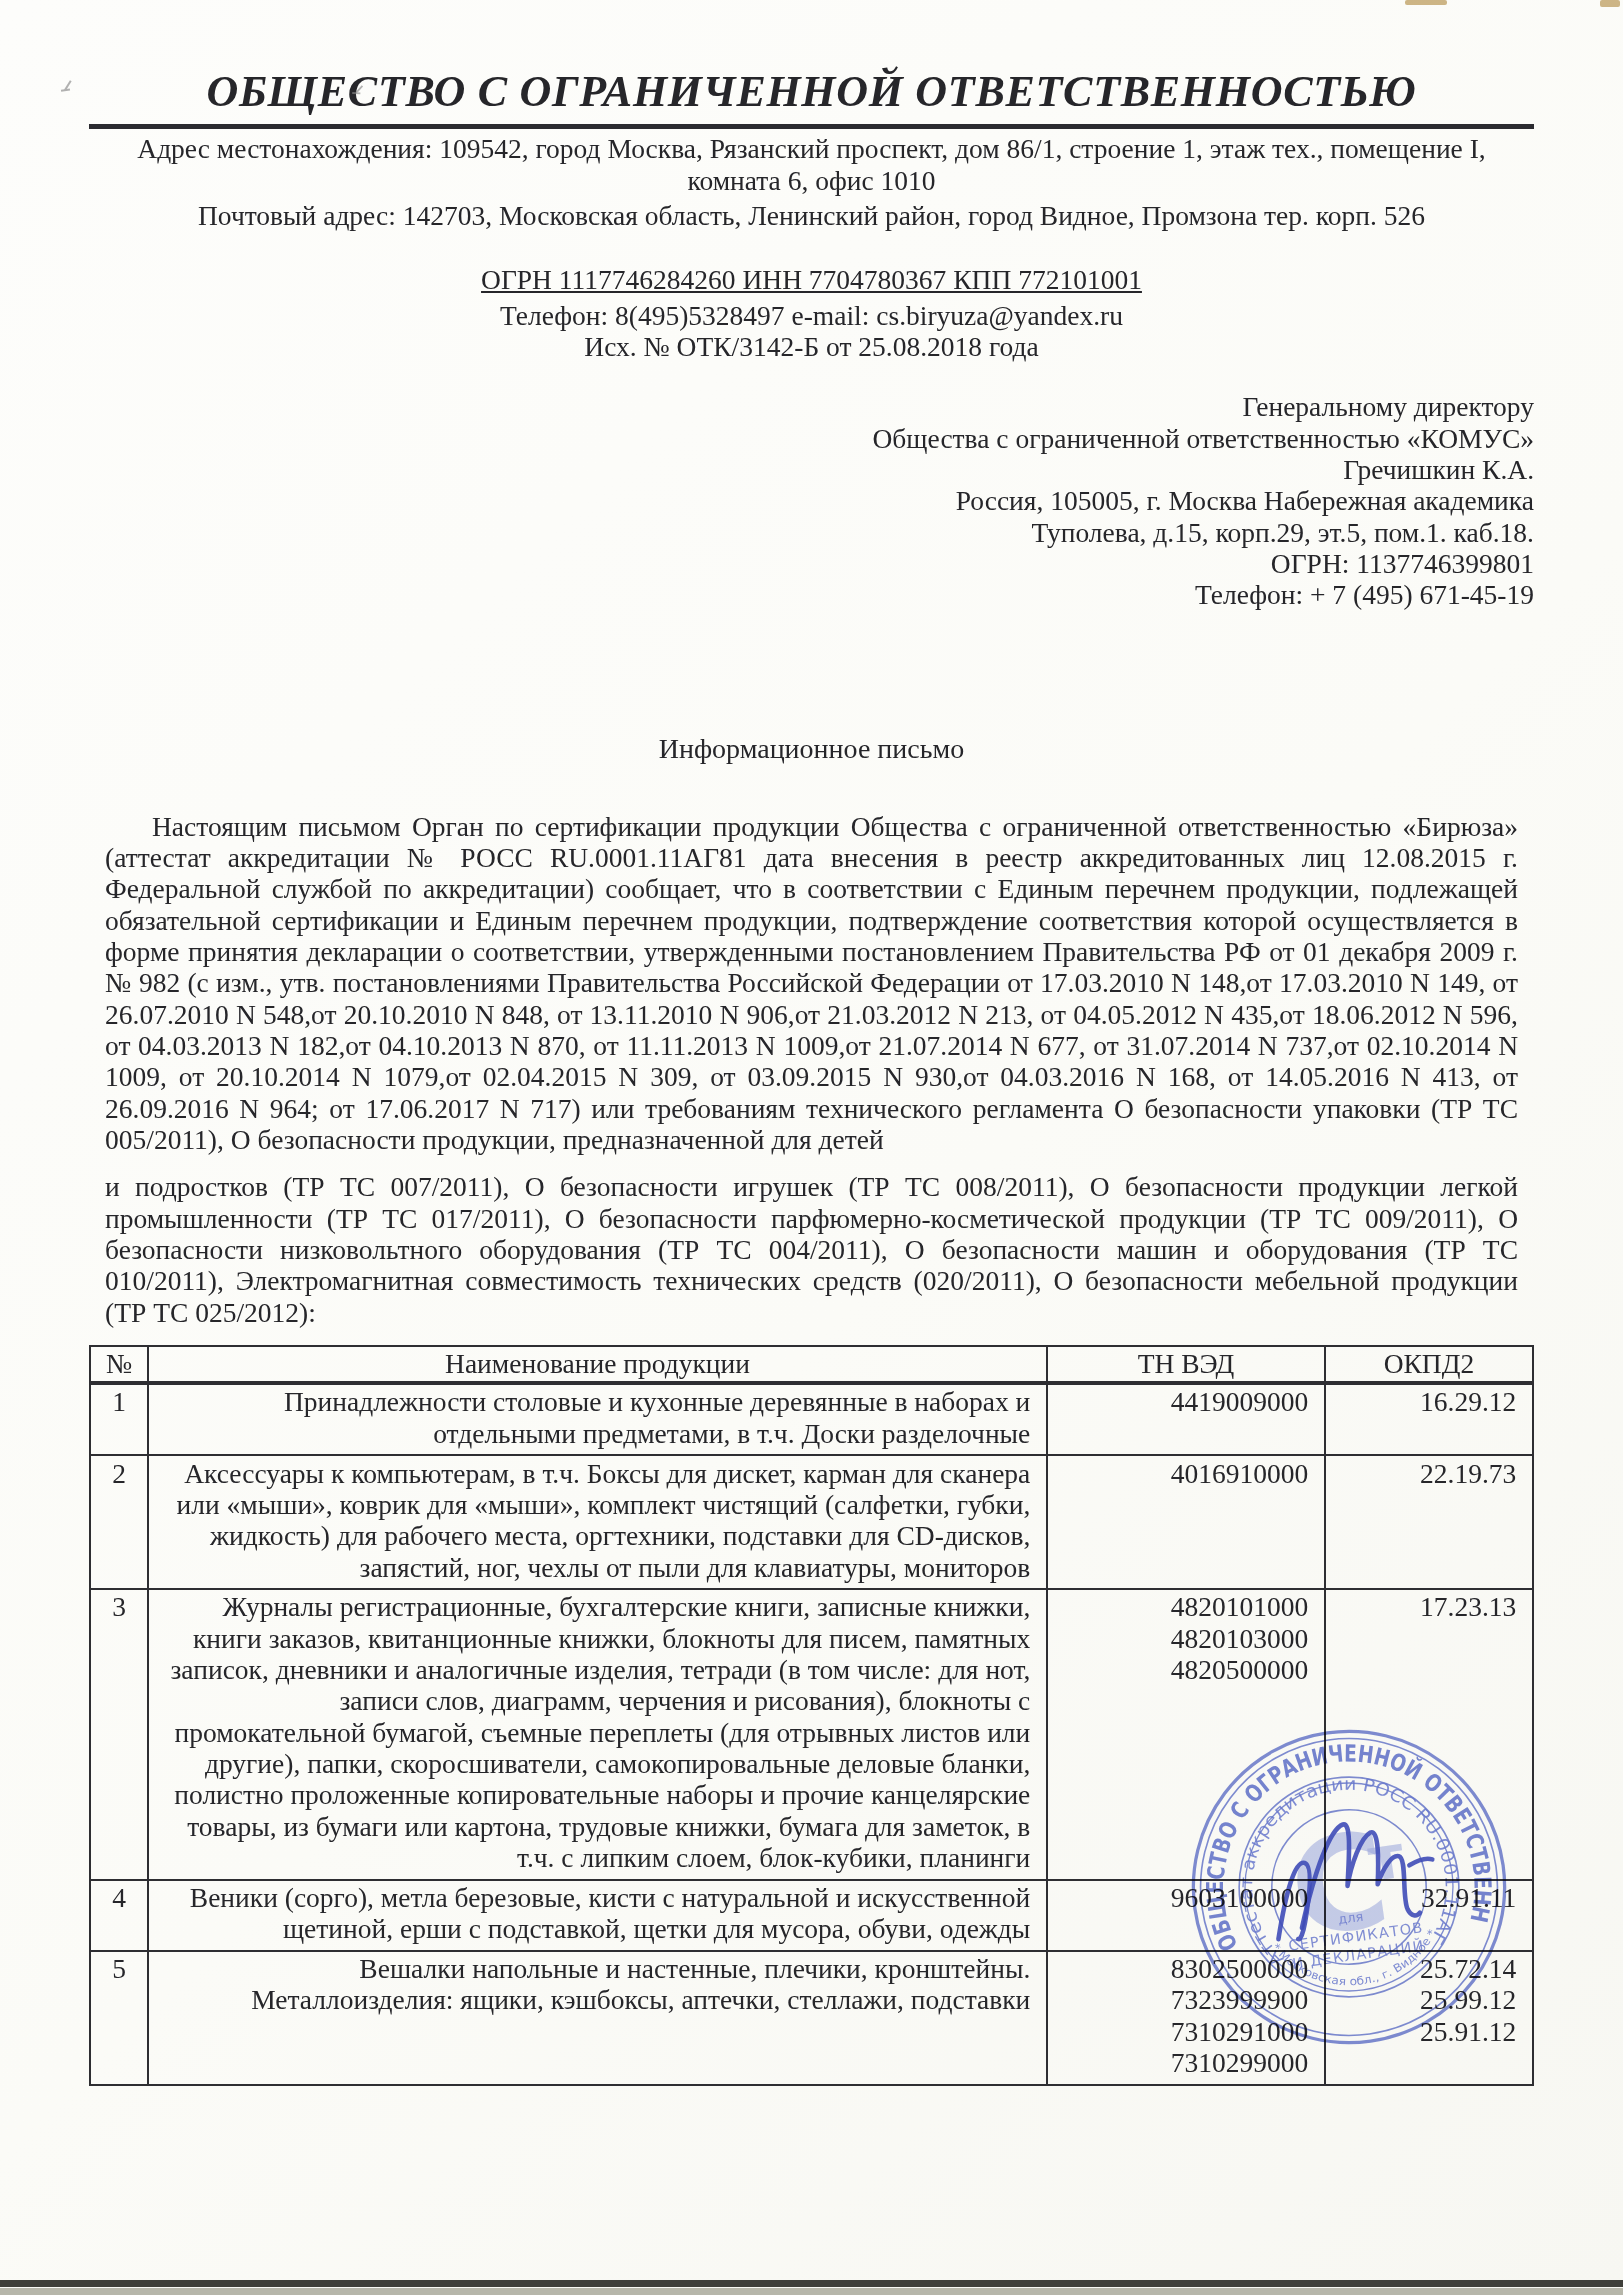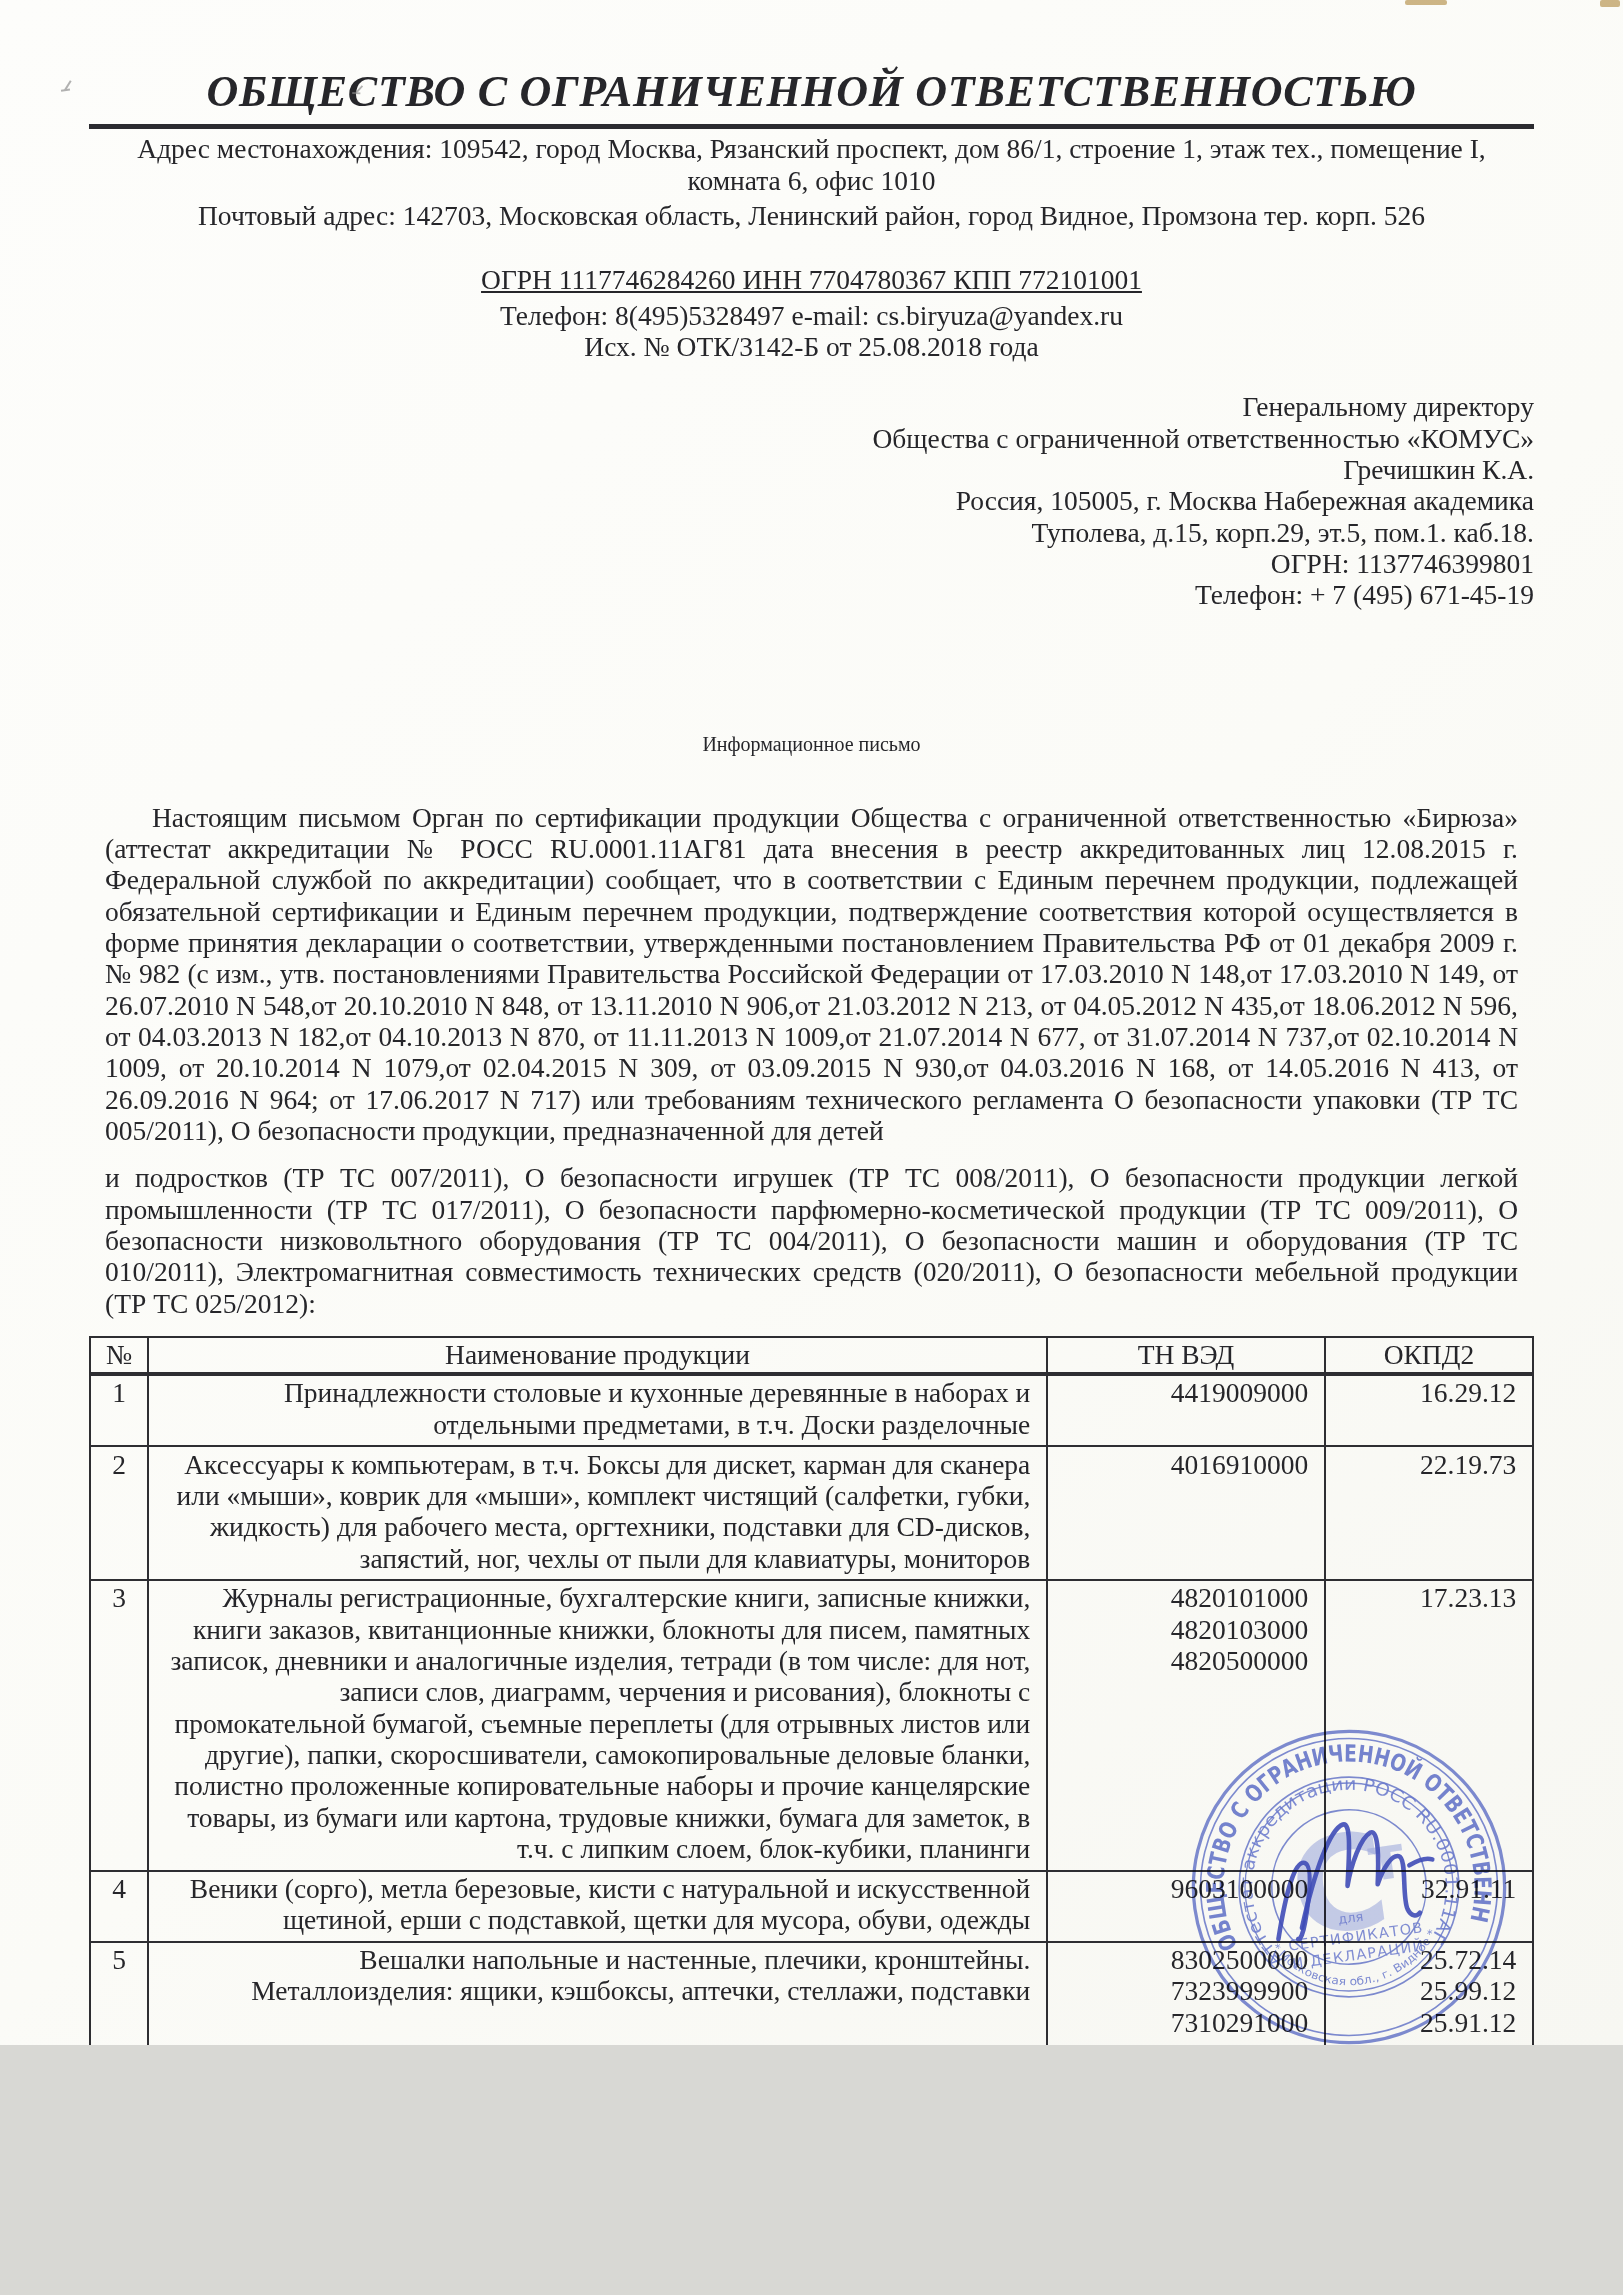--- a/index.html
+++ b/index.html
@@ -1,18 +1,18 @@
 <!DOCTYPE html>
 <html lang="ru" style="font-size:10.5px"><head>
 <meta charset="utf-8">
 <style>
   html,body{margin:0;padding:0;background:#d8d8d4;}
   .page{
     position:relative;
-    width:1623px;height:2045px;
+    width:1623px;height:2295px;
     background:linear-gradient(135deg,#fdfdfb 0%,#fbfbf7 55%,#f7f7f2 100%);
     font-family:"Liberation Serif","DejaVu Serif",serif;
     color:#26262a;
     overflow:hidden;
   }
   .content{padding:0 89px;}
   .org-type{
     padding-top:68px;text-align:center;
     font-size:44px;font-weight:bold;font-style:italic;
     line-height:1.1;letter-spacing:0.7px;
@@ -24,21 +24,21 @@
   .head-rule{height:5.2px;background:#2b2b30;margin-top:7.9px;}
   .addr{
     text-align:center;font-size:27.5px;line-height:1.14;margin-top:3.9px;
   }
   .gap-top{margin-top:33px;text-decoration:underline;}
   .ref{font-size:27.5px;line-height:1.14;text-align:center;}
   .recipient{
     text-align:right;font-size:27.5px;line-height:1.14;
     margin-top:29px;white-space:pre-line;
   }
-  .letter-title{text-align:center;font-size:20px;margin-top:122px;}
+  .letter-title{text-align:center;font-size:28px;margin-top:122px;}
   .body-par{
     font-size:27.5px;line-height:1.14;text-align:justify;
     margin:16px;
   }
   .p1{margin-top:46px;text-indent:47px;}
   .p2{margin-top:0;}
   table.products{
     width:100%;border-collapse:collapse;margin-top:17px;
     font-size:27.5px;line-height:1.14;
     table-layout:fixed;

